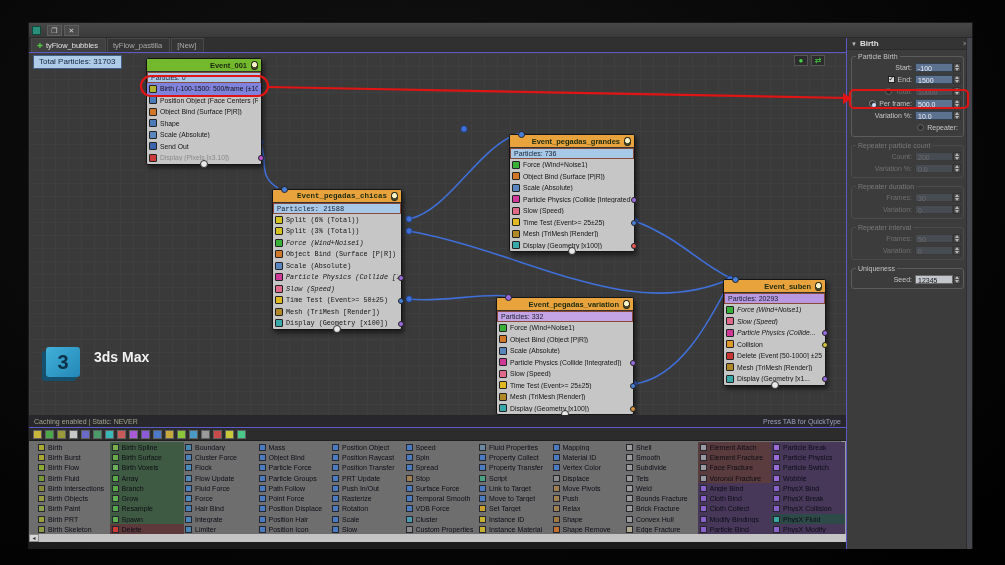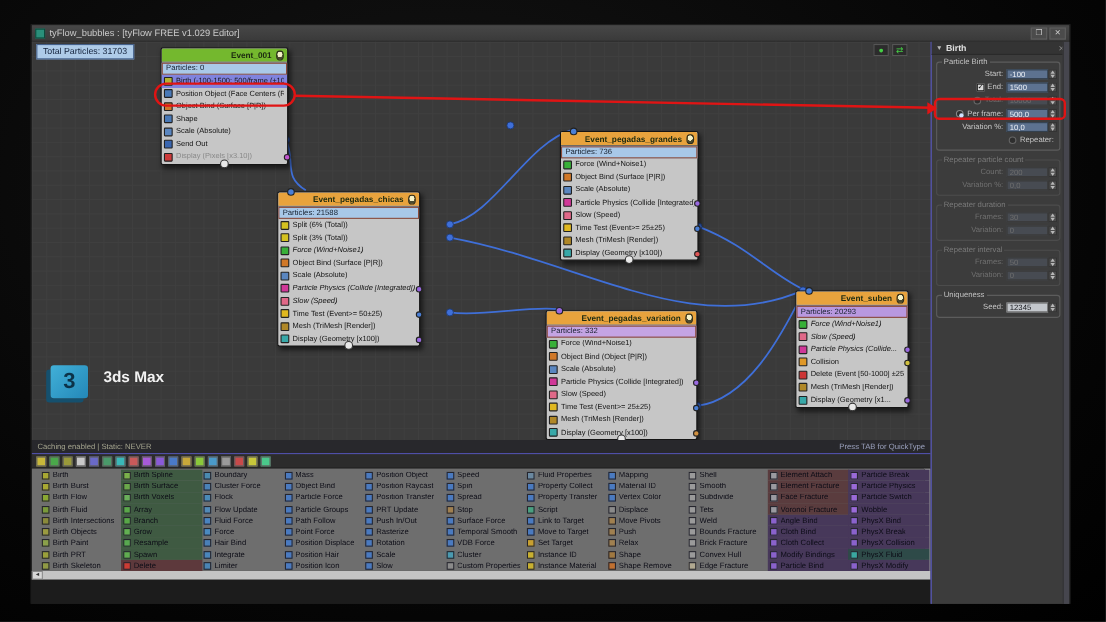--- a/index.html
+++ b/index.html
@@ -110,27 +110,38 @@
   #redoverlay { position:absolute; left:0; top:0; z-index:99; pointer-events:none; }
 </style>
 </head>
 <body>
 
 <div id="stage">
   <div id="win">
 
     <div id="titlebar">
       <span class="appicon"></span>
-      <span class="title">tyFlow_bubbles : [tyFlow FREE v1.029 Editor]</span>
       <span class="winbtn">❐</span>
       <span class="winbtn">✕</span>
     </div>
 
     <div id="body">
       <div id="leftcol">
+        <div id="tabbar">
+            <div class="tab active">
+              <span class="tabplus">✚</span>
+              <span>tyFlow_bubbles</span>
+            </div>
+            <div class="tab">
+              <span>tyFlow_pastilla</span>
+            </div>
+            <div class="tab">
+              <span>[New]</span>
+            </div>
+          </div>
 
         <div id="canvas">
           <svg id="wiresvg" width="817" height="362">
             <g stroke="#3f6fd8" stroke-width="1.6" fill="none">
               <path d="M231,89 C240,110 228,122 249,135"></path>
               <path d="M380,166 C420,158 450,92 491,80"></path>
               <path d="M380,178 C500,200 600,270 701,226"></path>
               <path d="M606,168 C650,185 670,210 701,225"></path>
               <path d="M605,331 C650,325 680,270 701,228"></path>
               <path d="M380,246 C410,250 450,240 478,243"></path>
@@ -186,21 +197,21 @@
                 <span class="nicon" style="background: rgb(58, 102, 176);"></span>
                 <span class="nlabel">Send Out</span>
               </div>
               <div class="nop dim">
                 <span class="nicon" style="background: rgb(204, 58, 58);"></span>
                 <span class="nlabel">Display (Pixels [x3.10])</span>
                 <span class="ndot" style="background: rgb(192, 85, 208);"></span>
               </div>
               <span class="nodeout"></span>
             </div>
-            <div class="node" style="left: 223px; top: 136px; width: 130px;">
+            <div class="node" style="left: 243px; top: 136px; width: 130px; font-family: Liberation Mono, monospace;">
               <div class="nhead" style="background: linear-gradient(rgb(232, 163, 61), rgb(232, 163, 61));">
                 <span class="nhead-t">Event_pegadas_chicas</span>
                 <span class="bulb"></span>
               </div>
               <div class="nparticles" style="background: rgb(168, 200, 232);">Particles: 21588</div>
               <div class="nop">
                 <span class="nicon" style="background: rgb(212, 194, 32);"></span>
                 <span class="nlabel">Split (6% (Total))</span>
               </div>
               <div class="nop">

